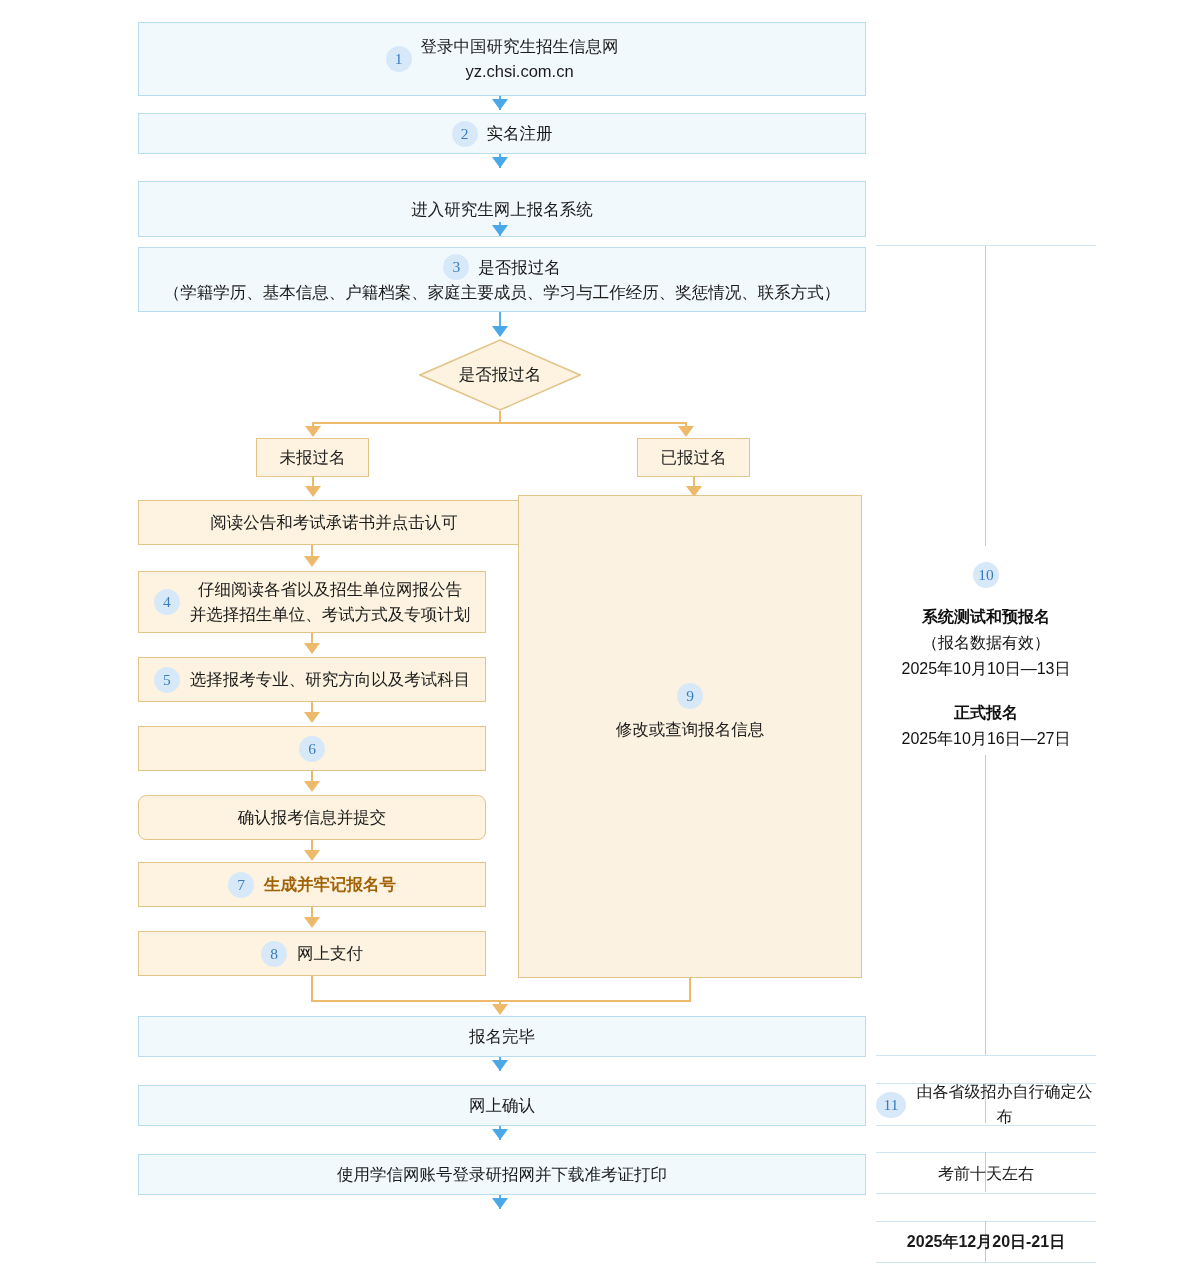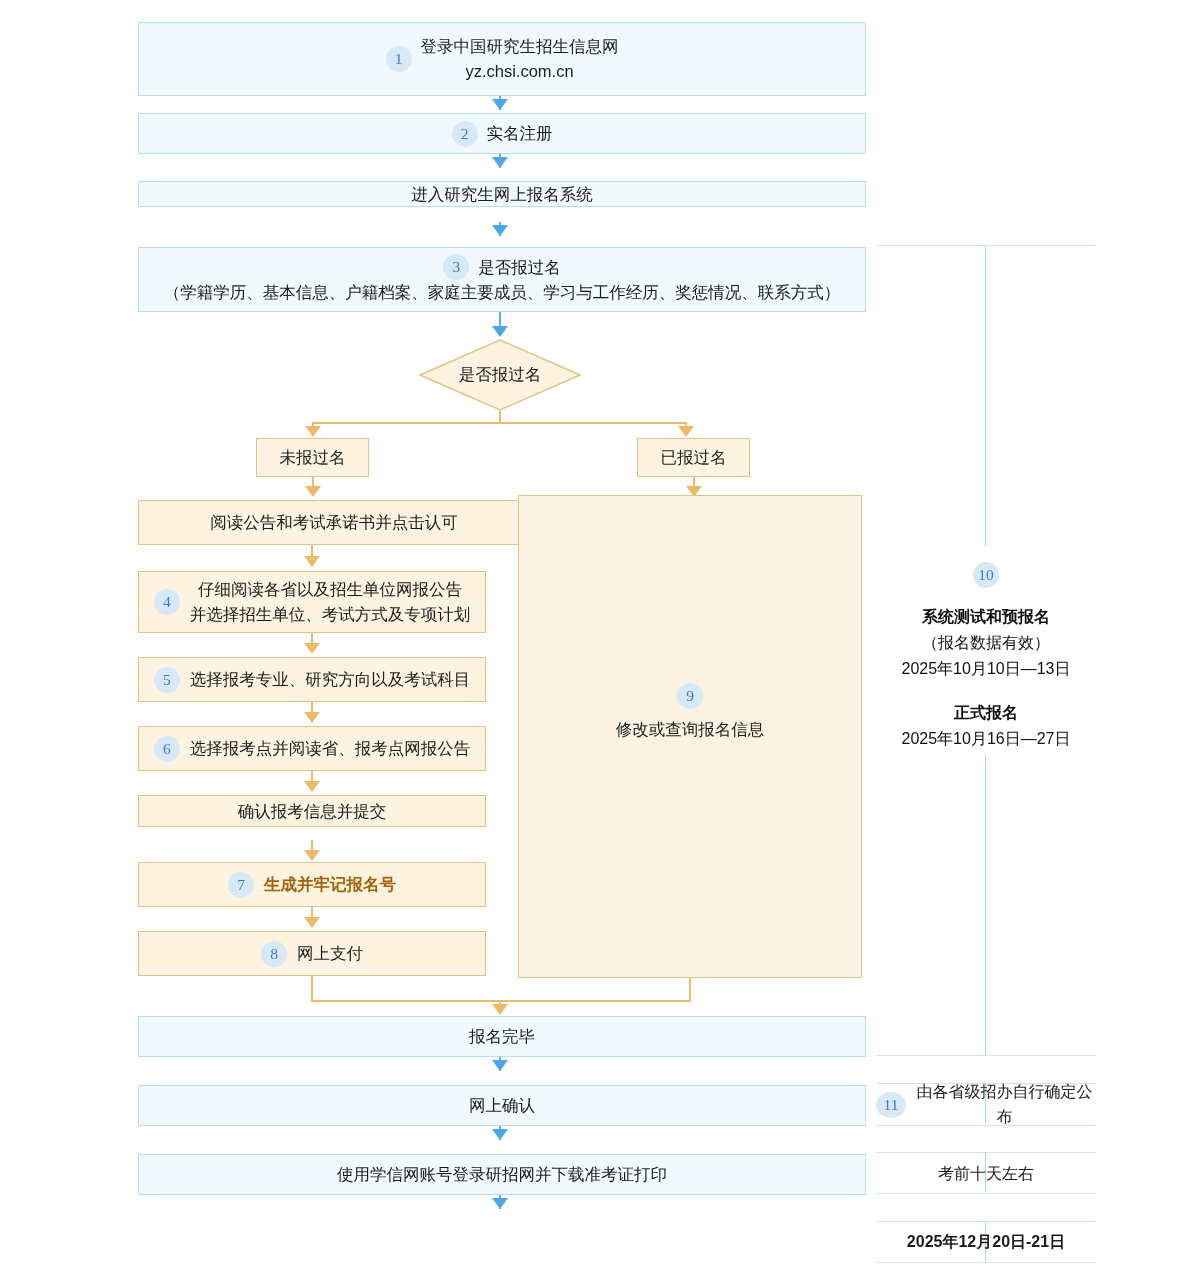--- a/index.html
+++ b/index.html
@@ -153,21 +153,21 @@
   <div class="node blue-box" style="left:138px;top:113px;width:728px;height:41px;">
     <div class="row-inline">
       <span class="badge">2</span>
       <span>实名注册</span>
     </div>
   </div>
 
   <div class="v-line blue" style="left:499px;top:154px;height:14px;"></div>
   <div class="arrow blue" style="left:492px;top:157px;"></div>
 
-  <div class="node blue-box" style="left:138px;top:181px;width:728px;height:26px;">
+  <div class="node blue-box" style="left:138px;top:181px;width:728px;height:56px;">
     <span>进入研究生网上报名系统</span>
   </div>
 
   <div class="v-line blue" style="left:499px;top:222px;height:14px;"></div>
   <div class="arrow blue" style="left:492px;top:225px;"></div>
 
   <div class="node blue-box" style="left:138px;top:247px;width:728px;height:65px;">
     <span class="stack">
       <span class="row-inline" style="gap:9px;">
         <span class="badge">3</span>
@@ -230,27 +230,26 @@
       <span class="badge">5</span>
       <span>选择报考专业、研究方向以及考试科目</span>
     </span>
   </div>
   <div class="v-line orange" style="left:311px;top:702px;height:13px;"></div>
   <div class="arrow orange" style="left:304px;top:712px;"></div>
 
   <div class="node orange-box" style="left:138px;top:726px;width:348px;height:45px;">
     <span class="row-inline" style="gap:10px;">
       <span class="badge">6</span>
-      <span>选择报考点并阅读省、报考点网报公告</span>
     </span>
   </div>
   <div class="v-line orange" style="left:311px;top:771px;height:13px;"></div>
   <div class="arrow orange" style="left:304px;top:781px;"></div>
 
-  <div class="node orange-box" style="left:138px;top:795px;width:348px;height:32px;">
+  <div class="node orange-box" style="left:138px;top:795px;width:348px;height:45px;border-radius:8px;">
     <span>确认报考信息并提交</span>
   </div>
   <div class="v-line orange" style="left:311px;top:840px;height:13px;"></div>
   <div class="arrow orange" style="left:304px;top:850px;"></div>
 
   <div class="node orange-box" style="left:138px;top:862px;width:348px;height:45px;">
     <span class="row-inline" style="gap:10px;">
       <span class="badge">7</span>
       <span class="red-strong">生成并牢记报名号</span>
     </span>

